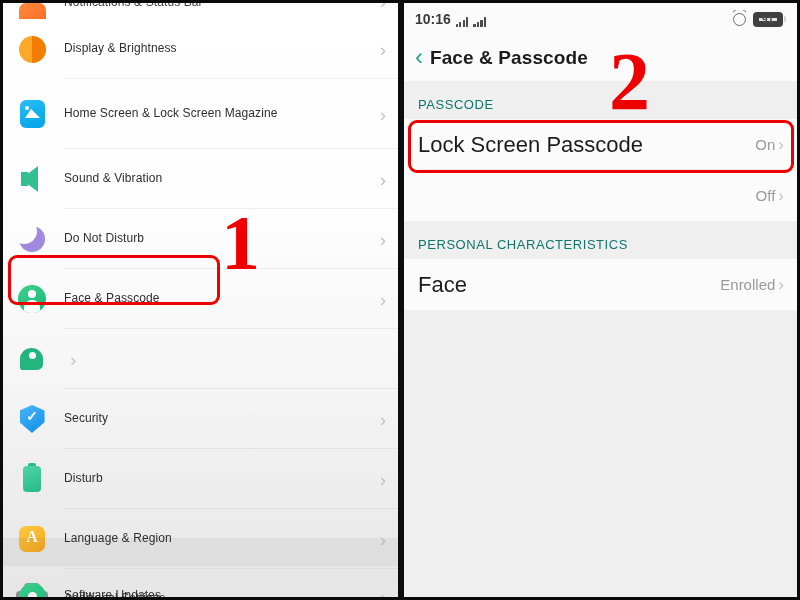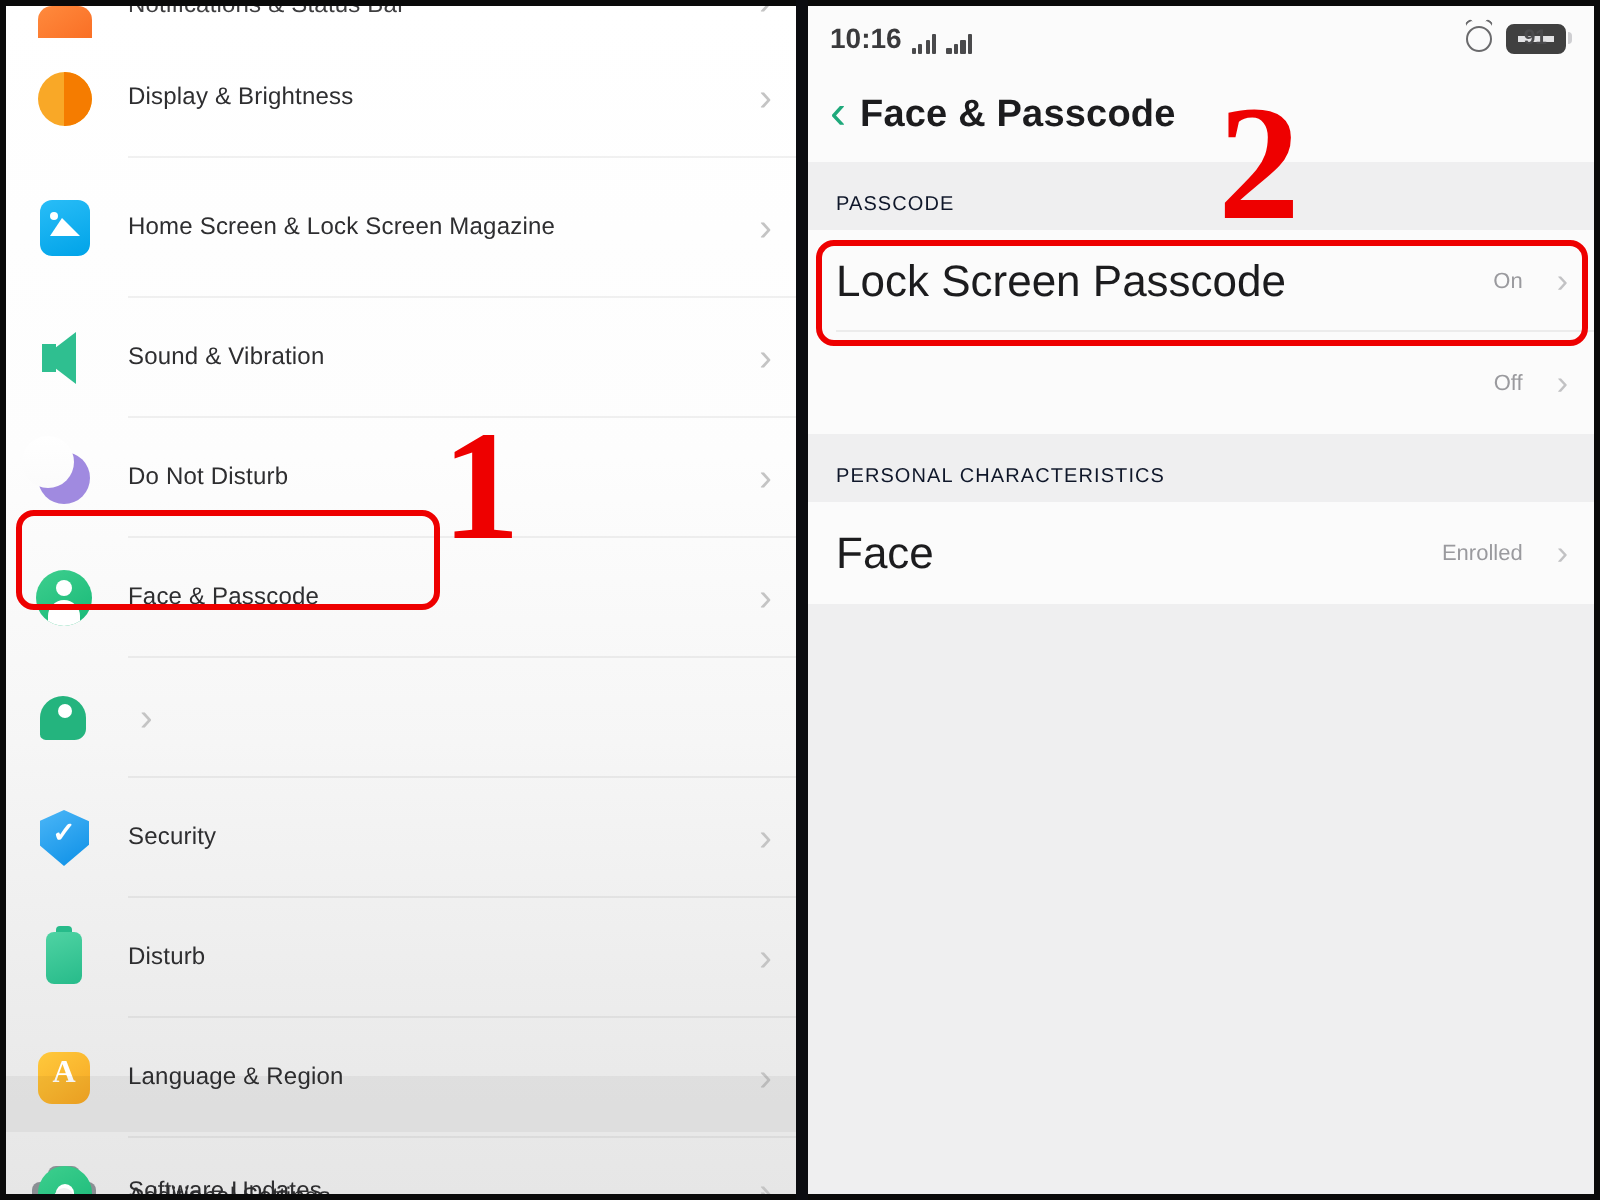--- a/index.html
+++ b/index.html
@@ -303,37 +303,37 @@
     font-size: 24px; color: #1fa97b; font-weight: 400;
     line-height: 1; margin-right: 7px; margin-top: -3px;
   }
   .nav-title {
     font-size: 19px; font-weight: 700; color: #1c1c1e;
     letter-spacing: 0.1px;
   }
 
   .sect-head {
     padding: 16px 14px 7px 14px;
-    font-size: 10px;
-    color: #0f172a;
+    font-size: 13px;
+    color: #0f766e;
     letter-spacing: 0.55px;
     background: #efeff0;
   }
   .r-row {
     height: 51px;
     background: #fbfbfb;
     display:flex; align-items:center;
     padding: 0 13px 0 14px;
     position: relative;
   }
   .r-label { font-size: 22px; color: #1c1c1e; }
   .r-val {
     margin-left:auto;
-    font-size: 11px; color: #9a9a9e;
-    margin-right: 17px;
+    font-size: 15px; color: #9a9a9e;
+    margin-right: 3px;
   }
   .r-chev { color:#c2c2c4; font-size:17px; font-weight:300; }
   .r-div {
     position:absolute; left:14px; right:0; bottom:0;
     height:1px; background: rgba(0,0,0,0.06);
   }
 
   
   .anno-box {
     position:absolute;

